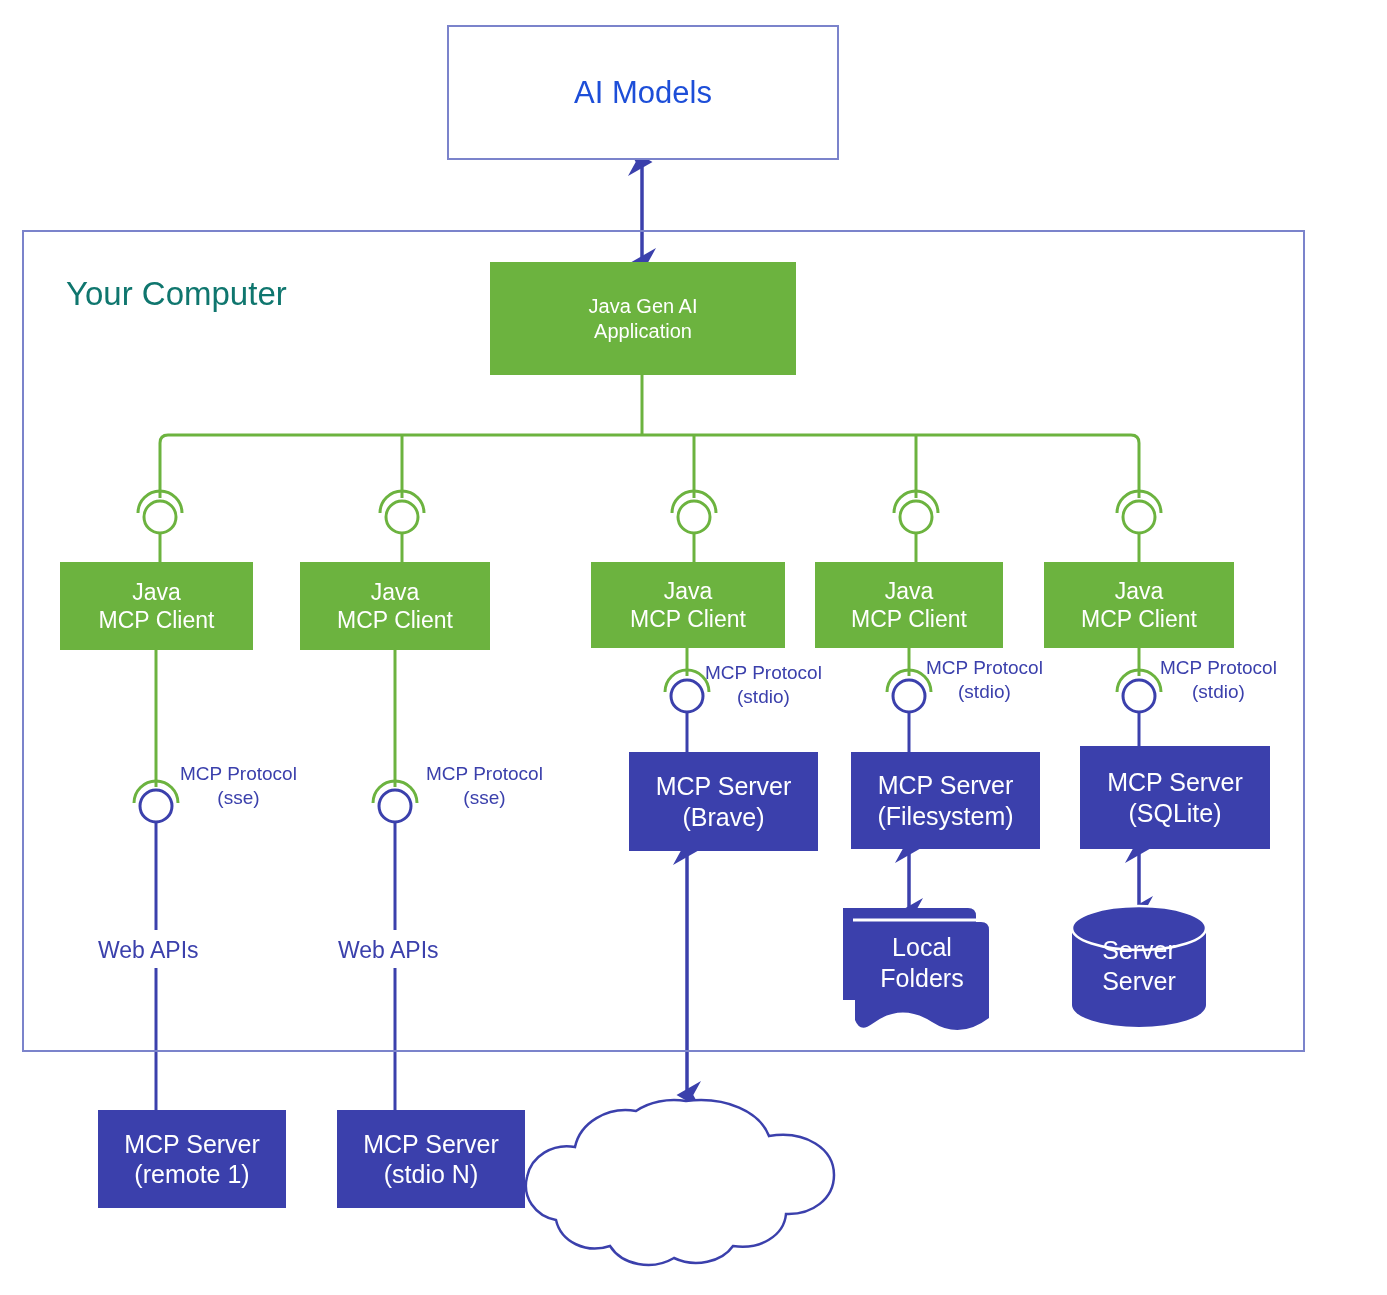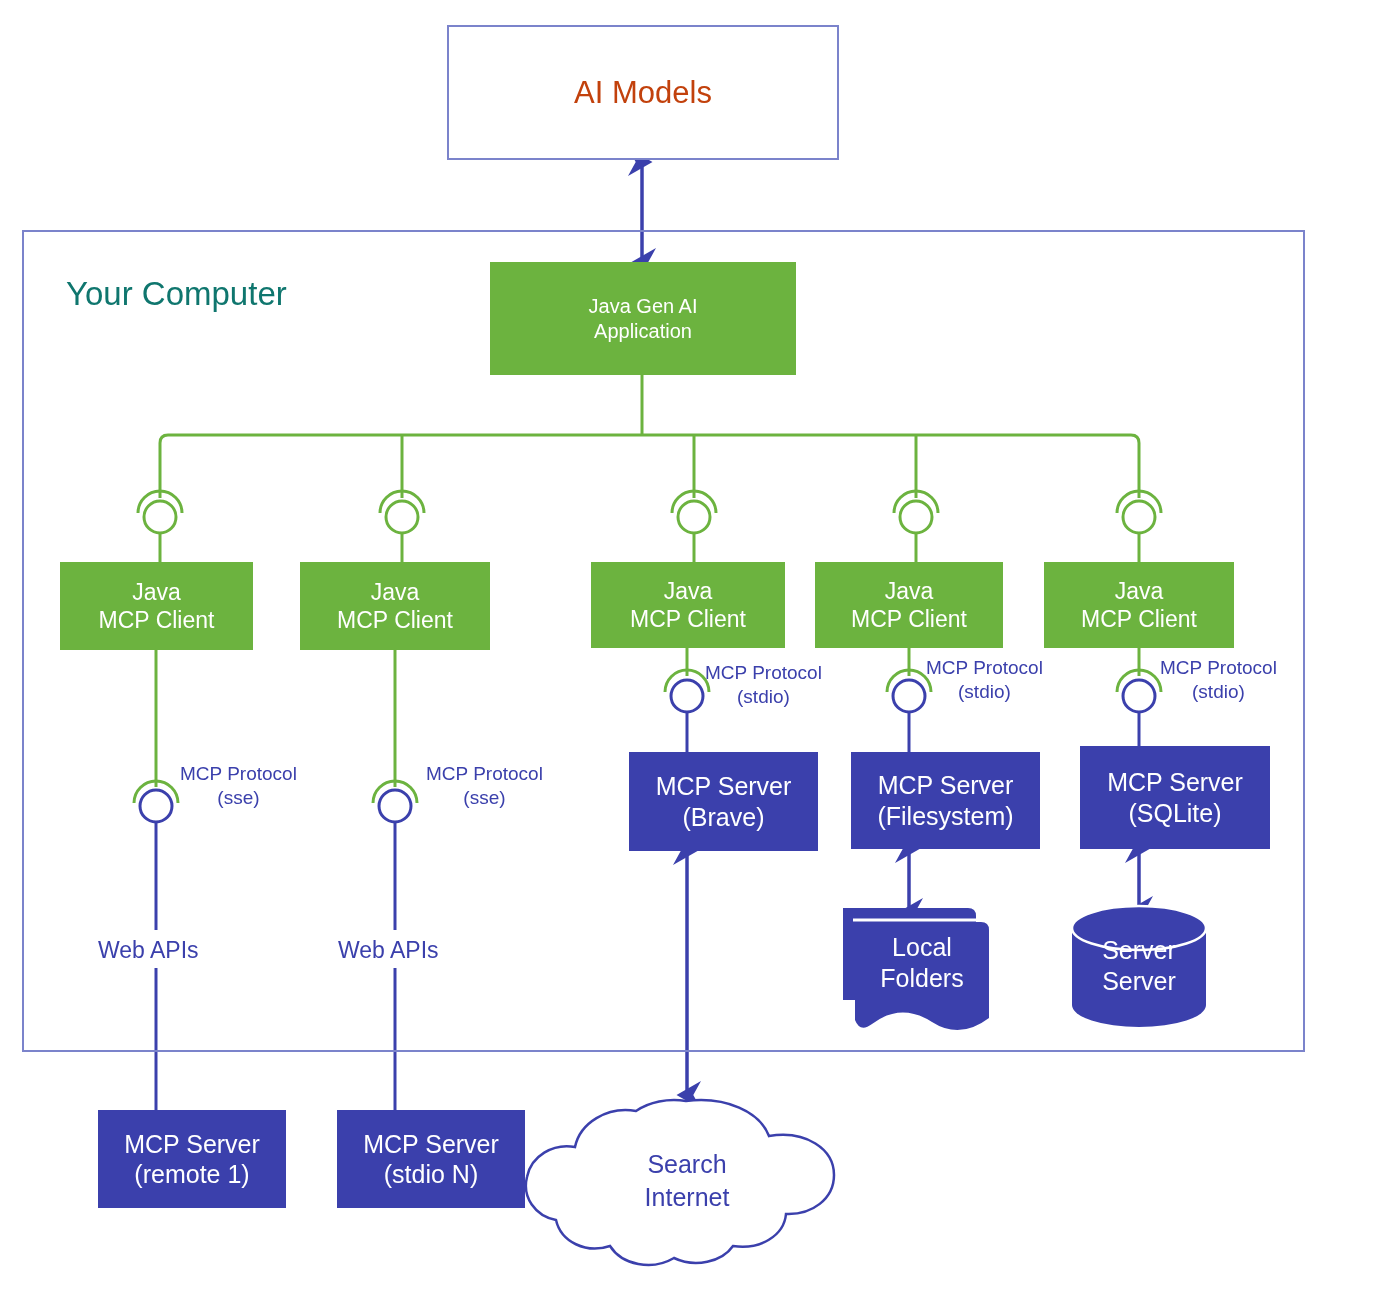--- a/index.html
+++ b/index.html
@@ -40,21 +40,21 @@
     color: #ffffff;
   }
   .box-blue {
     background: #3b40ac;
     color: #ffffff;
     margin-left: 36px;
   }
   .box-outline {
     background: #ffffff;
     border: 2px solid #7b83cb;
-    color: #c2410c;
+    color: #1d4ed8;
   }
   .label-text {
     position: absolute;
     color: #3b40ac;
     background: #ffffff;
     text-align: left;
     line-height: 1.25;
     white-space: nowrap;
     padding: 0 2px;
   }
@@ -304,18 +304,14 @@
 
   <div class="node box-blue" style="left:62px; top:1110px; width:188px; height:98px; font-size:25px; flex-direction:column;">
     <span>MCP Server</span>
     <span>(remote 1)</span>
   </div>
   <div class="node box-blue" style="left:301px; top:1110px; width:188px; height:98px; font-size:25px; flex-direction:column;">
     <span>MCP Server</span>
     <span>(stdio N)</span>
   </div>
 
-  <div class="cloud-label" style="left:617px; top:1148px; width:140px; font-size:25px;">
-    <div>Search</div>
-    <div>Internet</div>
-  </div>
 
 </div>
 
 </body></html>

